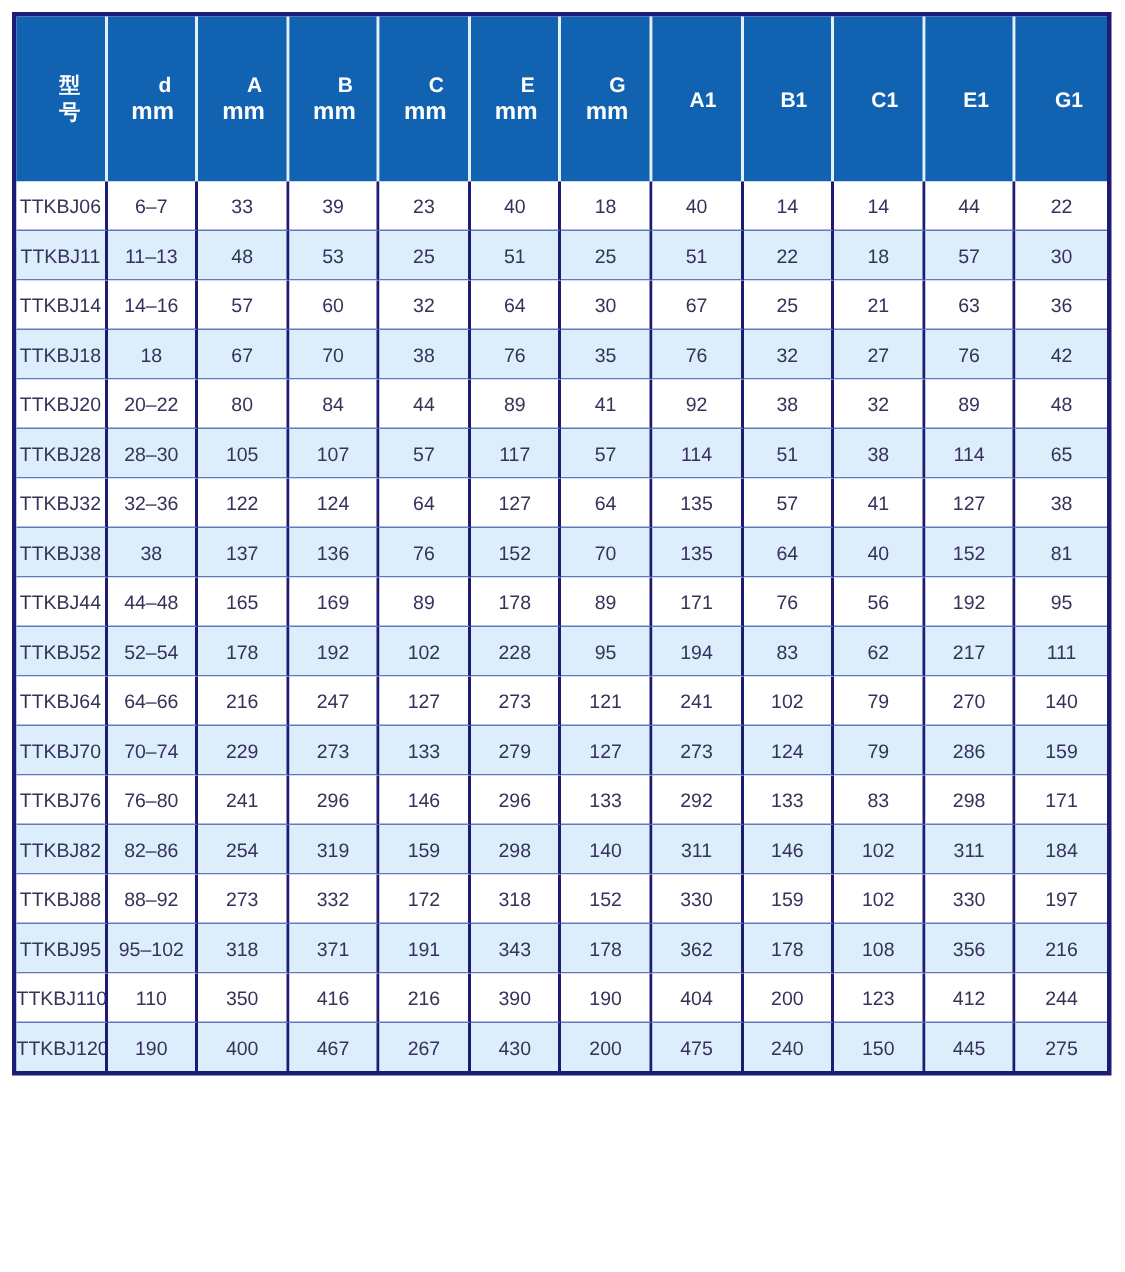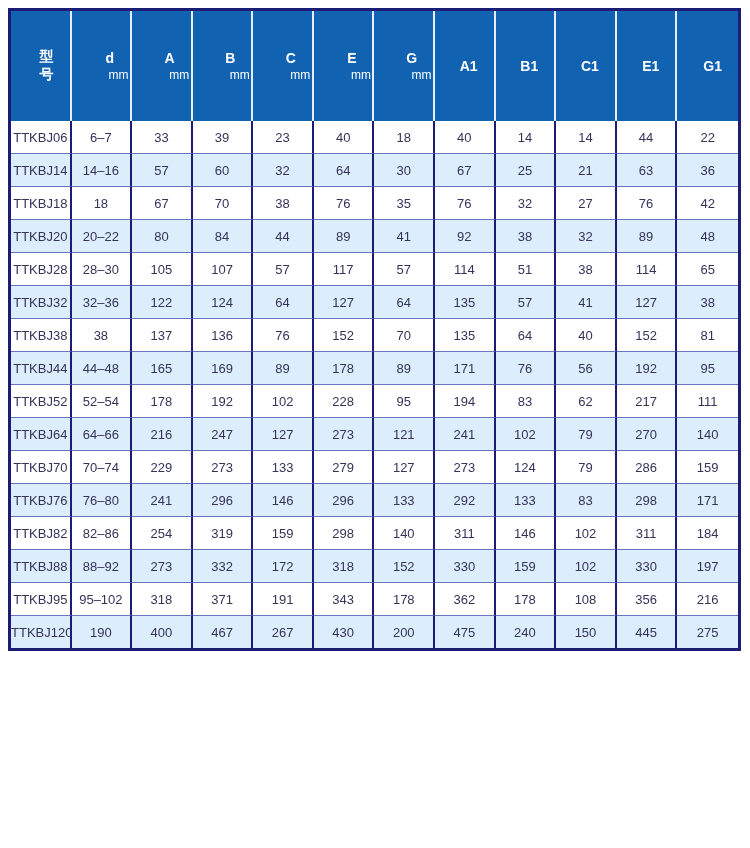--- a/index.html
+++ b/index.html
@@ -31,24 +31,23 @@
     height:78px;
     font-size:14px;
     font-weight:bold;
     text-align:right;
     vertical-align:middle;
     padding:16px;
     border-right:2px solid var(--header-sep);
   }
   thead th:last-child{border-right:none;margin-left:16px;}
   thead th .h-sub{
-    font-size:12px;
-    font-weight:normal;
+    font-size:16px;
+    font-weight:bold;
     margin-top:2px;
-    margin-left:21px;
   }
   tbody td{
     height:32px;
     text-align:center;
     vertical-align:middle;
     font-size:13px;
     color:var(--cell-text);
     padding:0;
     border-right:2px solid var(--border-dark);
     border-bottom:1px solid var(--row-line);
@@ -120,20 +119,34 @@
           <td>23</td>
           <td>40</td>
           <td>18</td>
           <td>40</td>
           <td>14</td>
           <td>14</td>
           <td>44</td>
           <td>22</td>
         </tr>
         <tr>
+          <td>TTKBJ11</td>
+          <td>11–13</td>
+          <td>48</td>
+          <td>53</td>
+          <td>25</td>
+          <td>51</td>
+          <td>25</td>
+          <td>51</td>
+          <td>22</td>
+          <td>18</td>
+          <td>57</td>
+          <td>30</td>
+        </tr>
+        <tr>
           <td>TTKBJ14</td>
           <td>14–16</td>
           <td>57</td>
           <td>60</td>
           <td>32</td>
           <td>64</td>
           <td>30</td>
           <td>67</td>
           <td>25</td>
           <td>21</td>
@@ -316,20 +329,34 @@
           <td>191</td>
           <td>343</td>
           <td>178</td>
           <td>362</td>
           <td>178</td>
           <td>108</td>
           <td>356</td>
           <td>216</td>
         </tr>
         <tr>
+          <td>TTKBJ110</td>
+          <td>110</td>
+          <td>350</td>
+          <td>416</td>
+          <td>216</td>
+          <td>390</td>
+          <td>190</td>
+          <td>404</td>
+          <td>200</td>
+          <td>123</td>
+          <td>412</td>
+          <td>244</td>
+        </tr>
+        <tr>
           <td>TTKBJ120</td>
           <td>190</td>
           <td>400</td>
           <td>467</td>
           <td>267</td>
           <td>430</td>
           <td>200</td>
           <td>475</td>
           <td>240</td>
           <td>150</td>

